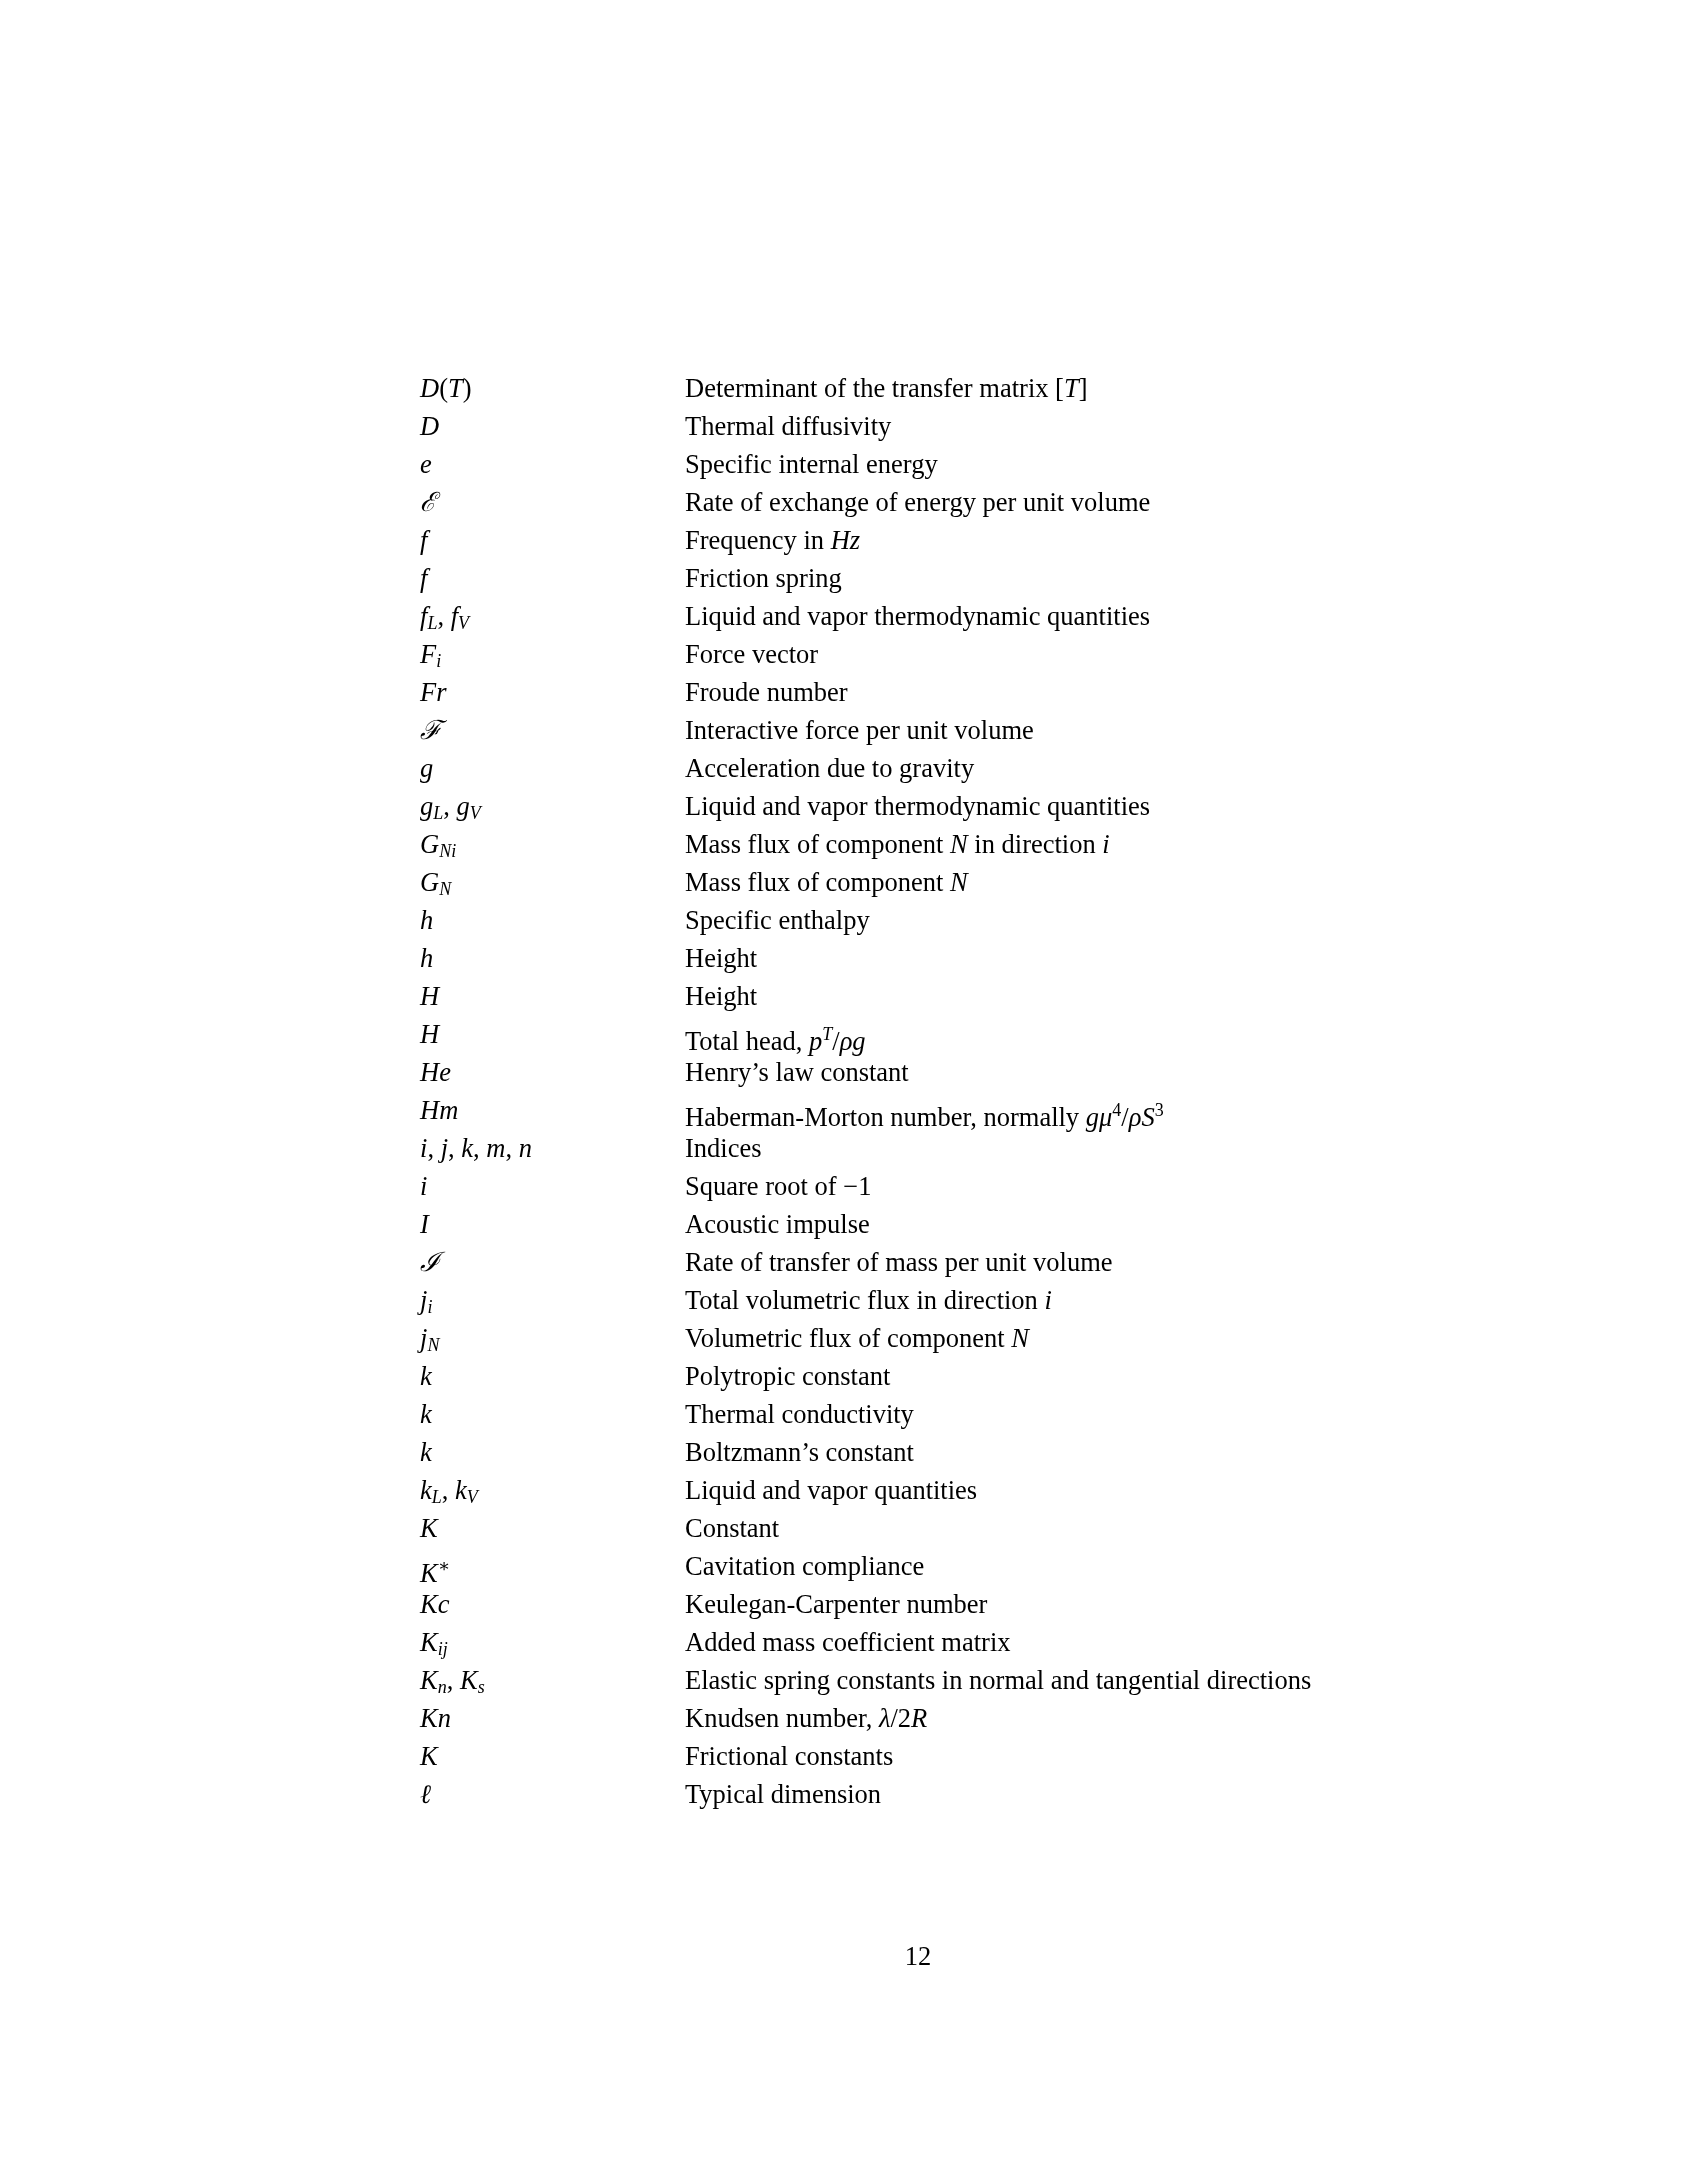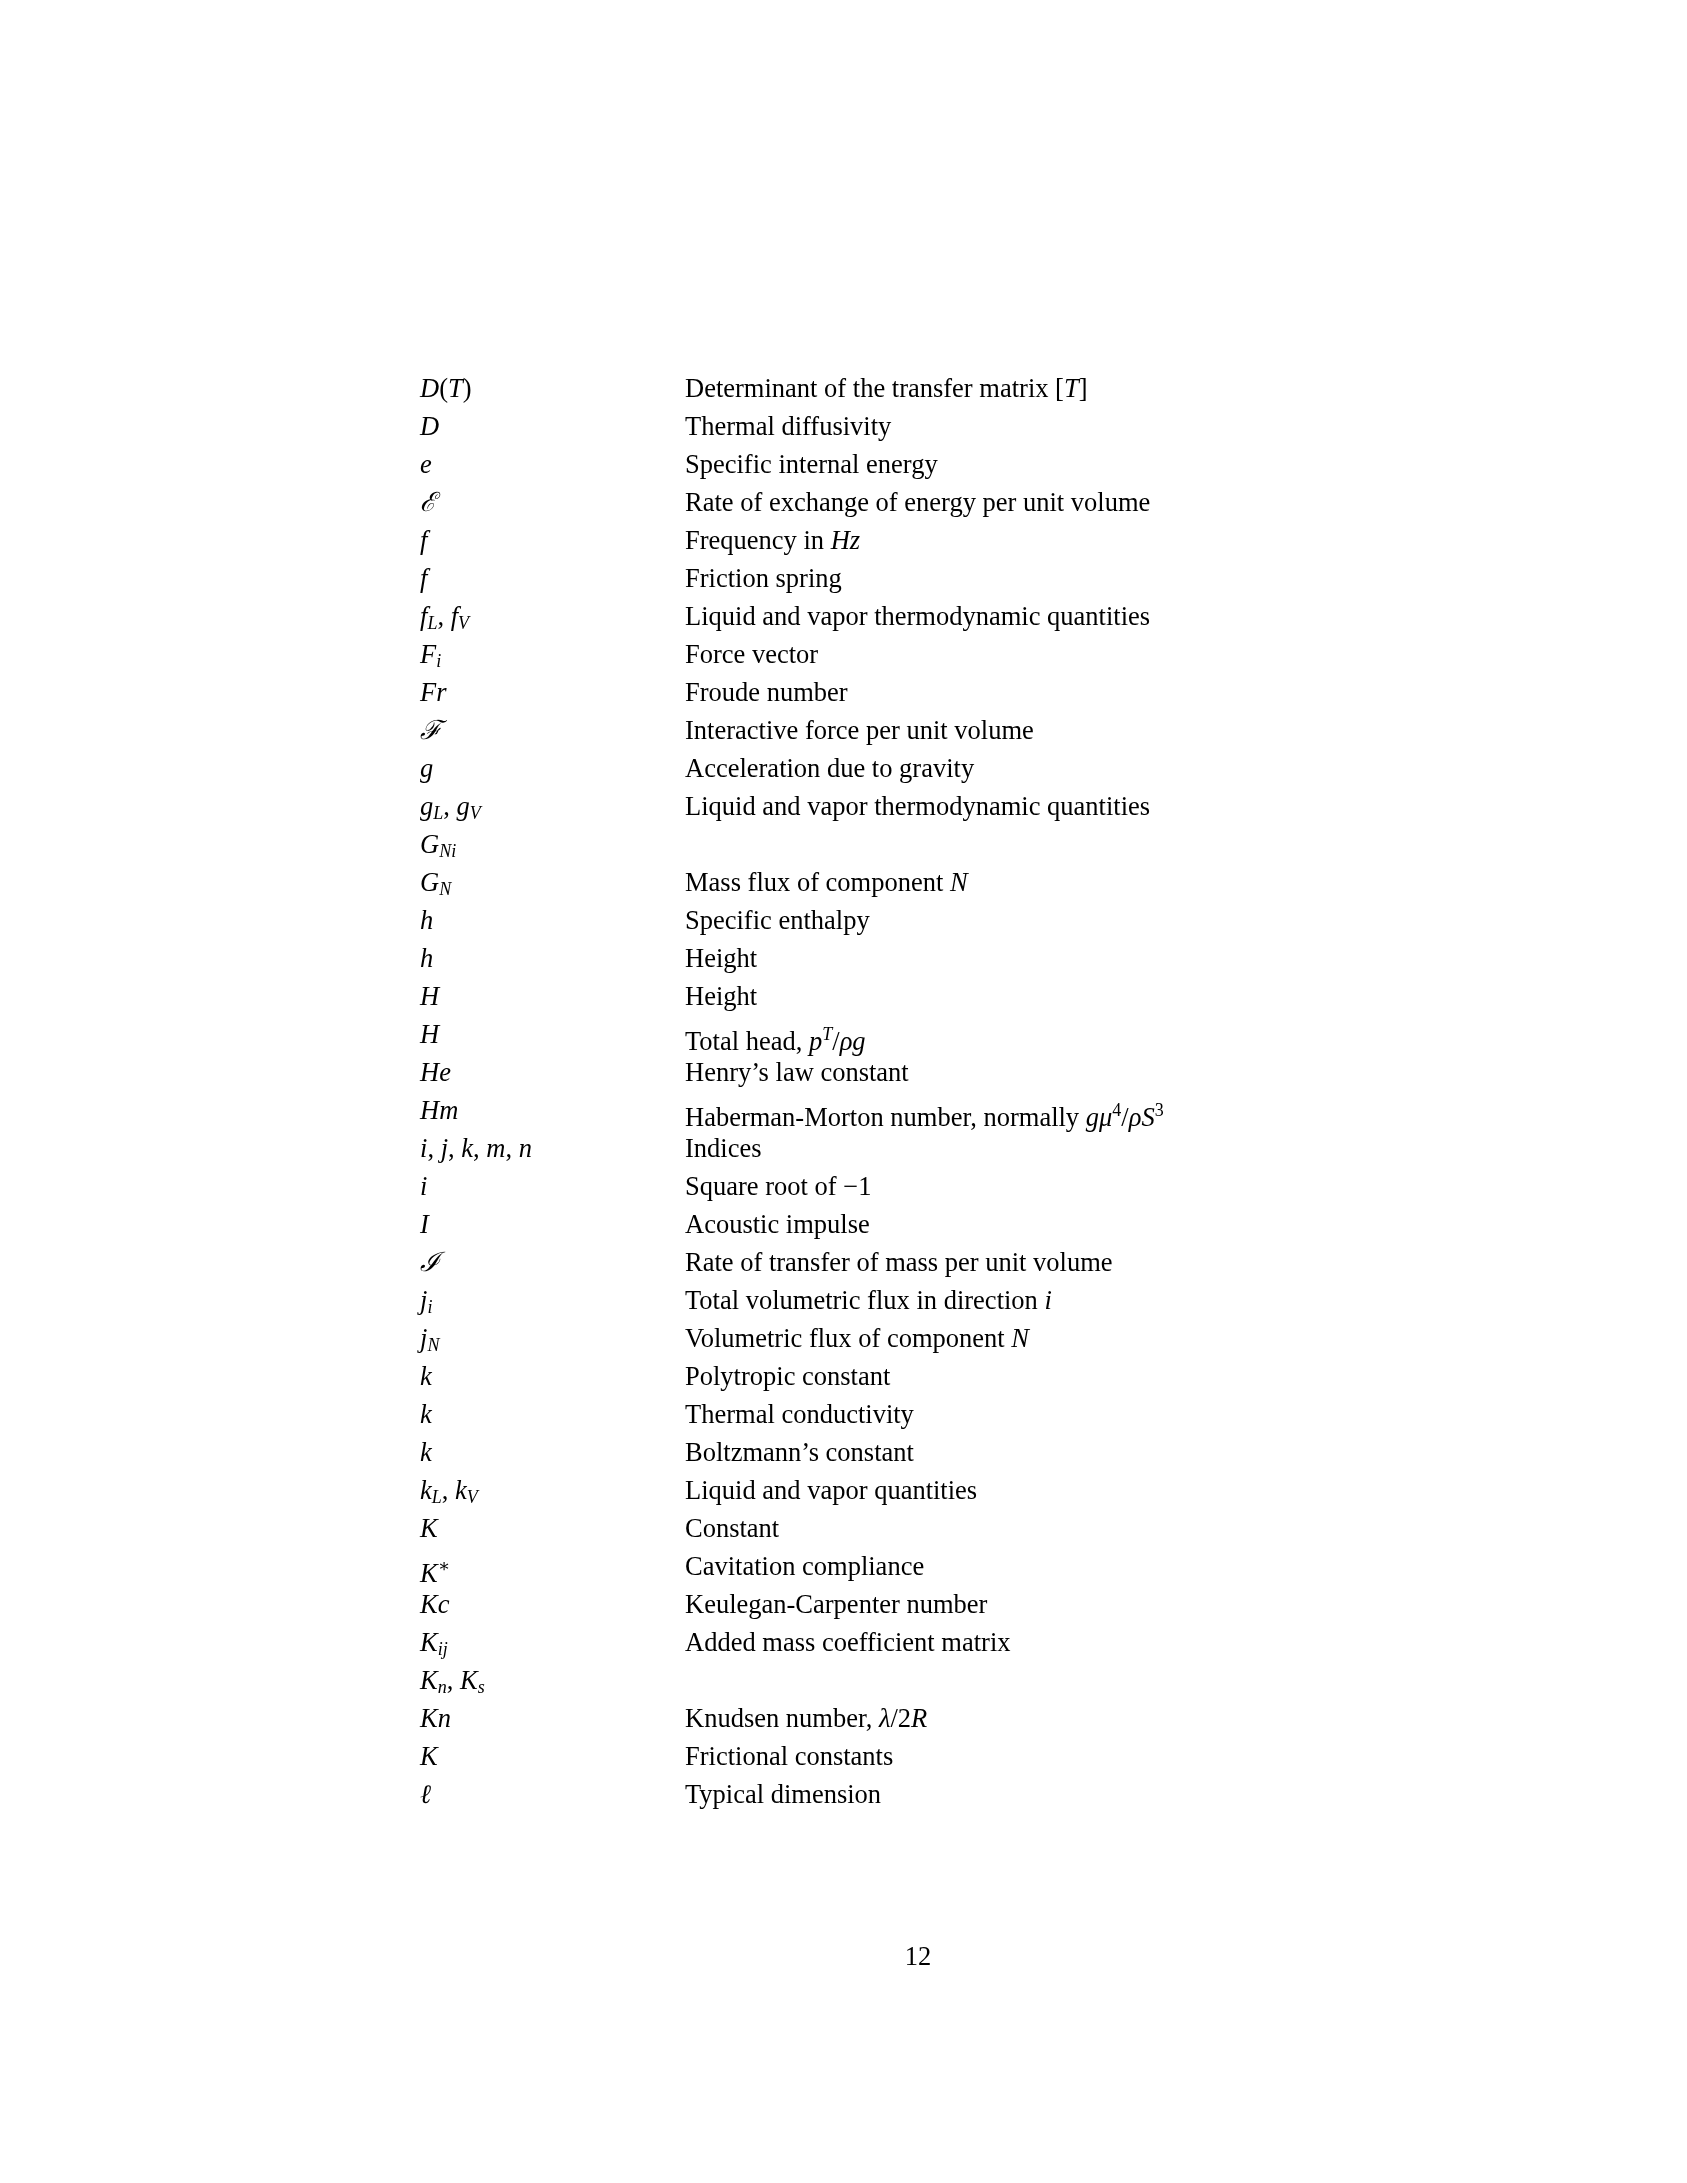--- a/index.html
+++ b/index.html
@@ -111,20 +111,21 @@
       <div class="row">
         <span class="sym"><span class="it">g</span></span>
         <span class="def"><span class="rm">Acceleration due to gravity</span></span>
       </div>
       <div class="row">
         <span class="sym"><span class="it">g</span><span class="sub">L</span><span class="rm">, </span><span class="it">g</span><span class="sub">V</span></span>
         <span class="def"><span class="rm">Liquid and vapor thermodynamic quantities</span></span>
       </div>
       <div class="row">
         <span class="sym"><span class="it">G</span><span class="sub">Ni</span></span>
+        <span class="def"><span class="rm">Mass flux of component </span><span class="it">N</span><span class="rm"> in direction </span><span class="it">i</span></span>
       </div>
       <div class="row">
         <span class="sym"><span class="it">G</span><span class="sub">N</span></span>
         <span class="def"><span class="rm">Mass flux of component </span><span class="it">N</span></span>
       </div>
       <div class="row">
         <span class="sym"><span class="it">h</span></span>
         <span class="def"><span class="rm">Specific enthalpy</span></span>
       </div>
       <div class="row">
@@ -198,20 +199,21 @@
       <div class="row">
         <span class="sym"><span class="it">Kc</span></span>
         <span class="def"><span class="rm">Keulegan-Carpenter number</span></span>
       </div>
       <div class="row">
         <span class="sym"><span class="it">K</span><span class="sub">ij</span></span>
         <span class="def"><span class="rm">Added mass coefficient matrix</span></span>
       </div>
       <div class="row">
         <span class="sym"><span class="it">K</span><span class="sub">n</span><span class="rm">, </span><span class="it">K</span><span class="sub">s</span></span>
+        <span class="def"><span class="rm">Elastic spring constants in normal and tangential directions</span></span>
       </div>
       <div class="row">
         <span class="sym"><span class="it">Kn</span></span>
         <span class="def"><span class="rm">Knudsen number, </span><span class="it">λ</span><span class="rm">/2</span><span class="it">R</span></span>
       </div>
       <div class="row">
         <span class="sym"><span class="cal">K</span></span>
         <span class="def"><span class="rm">Frictional constants</span></span>
       </div>
       <div class="row">

